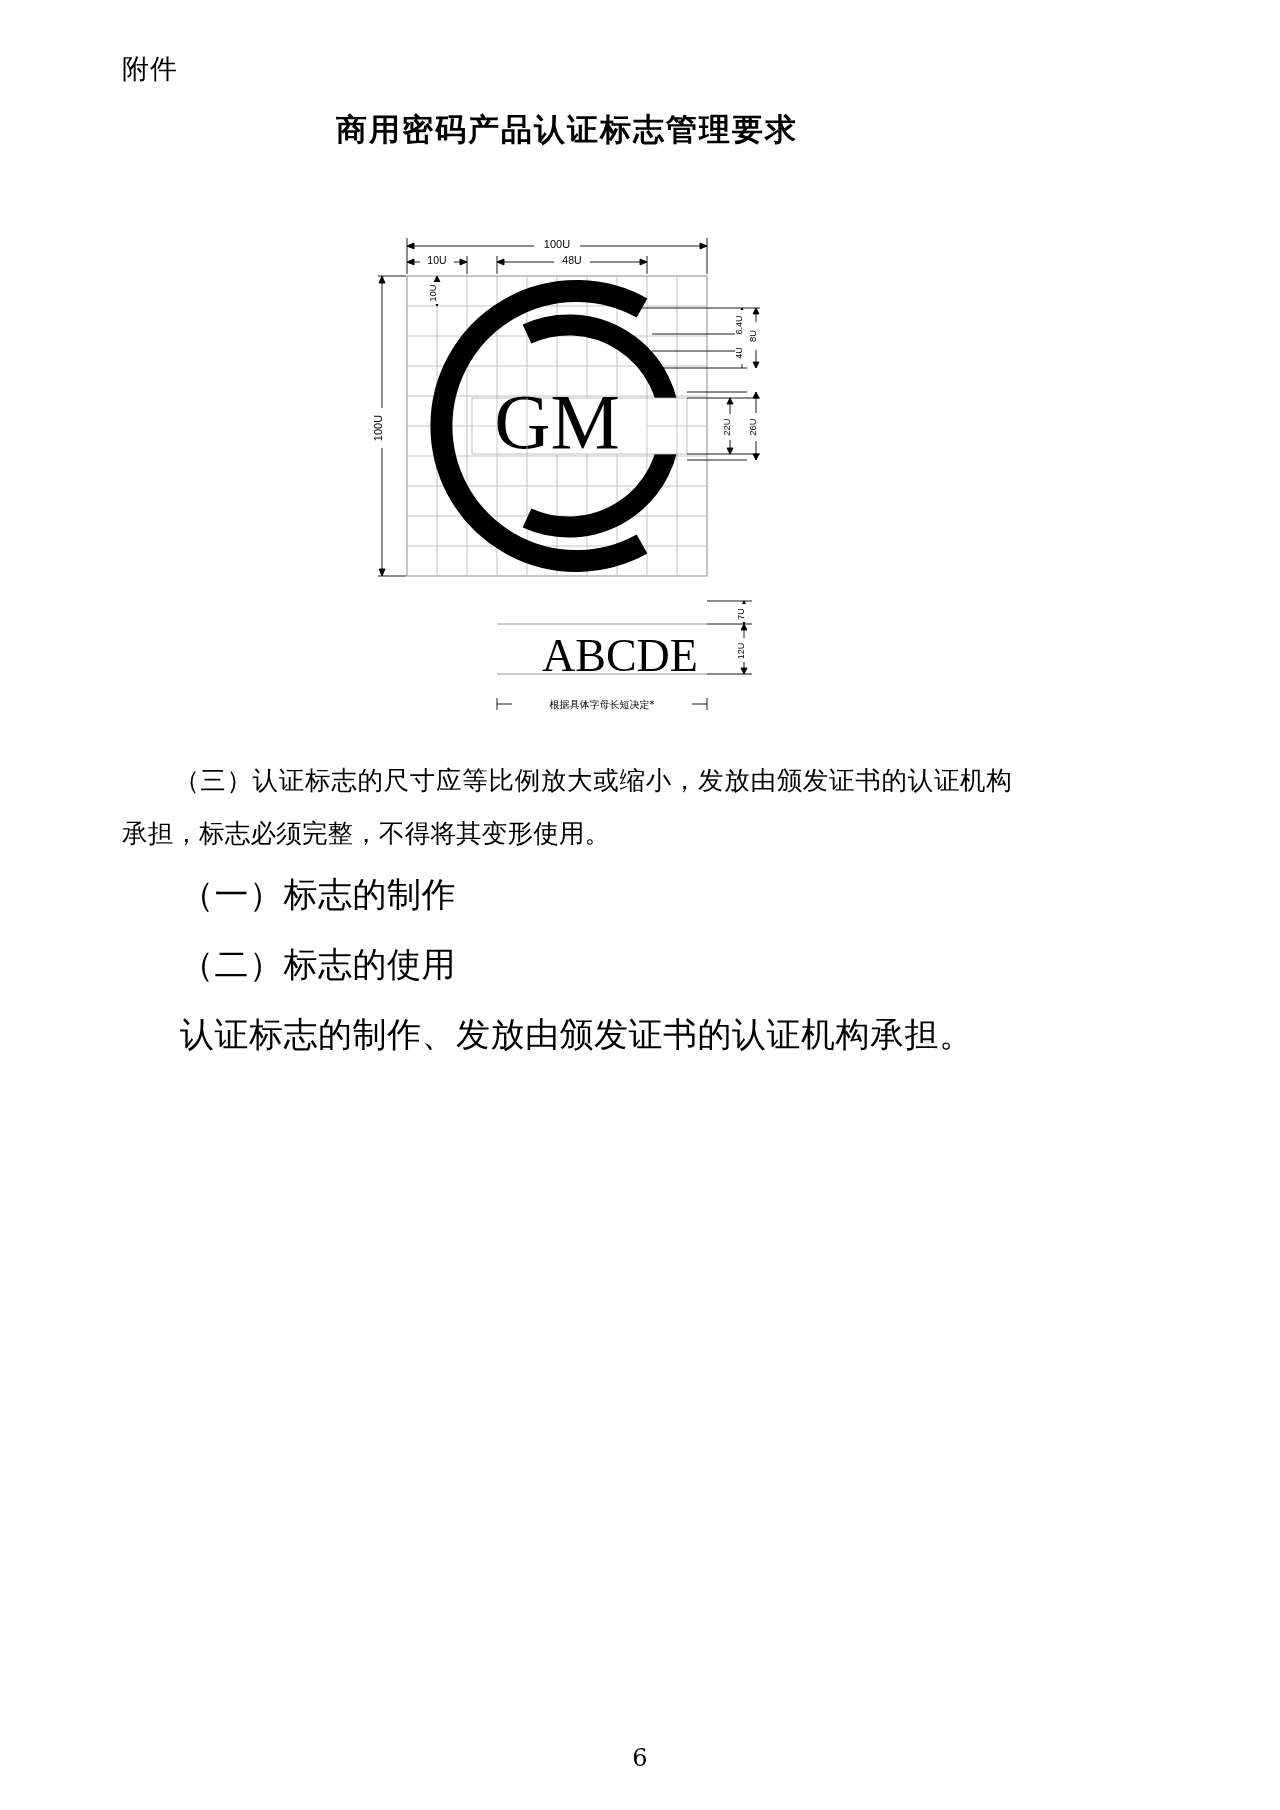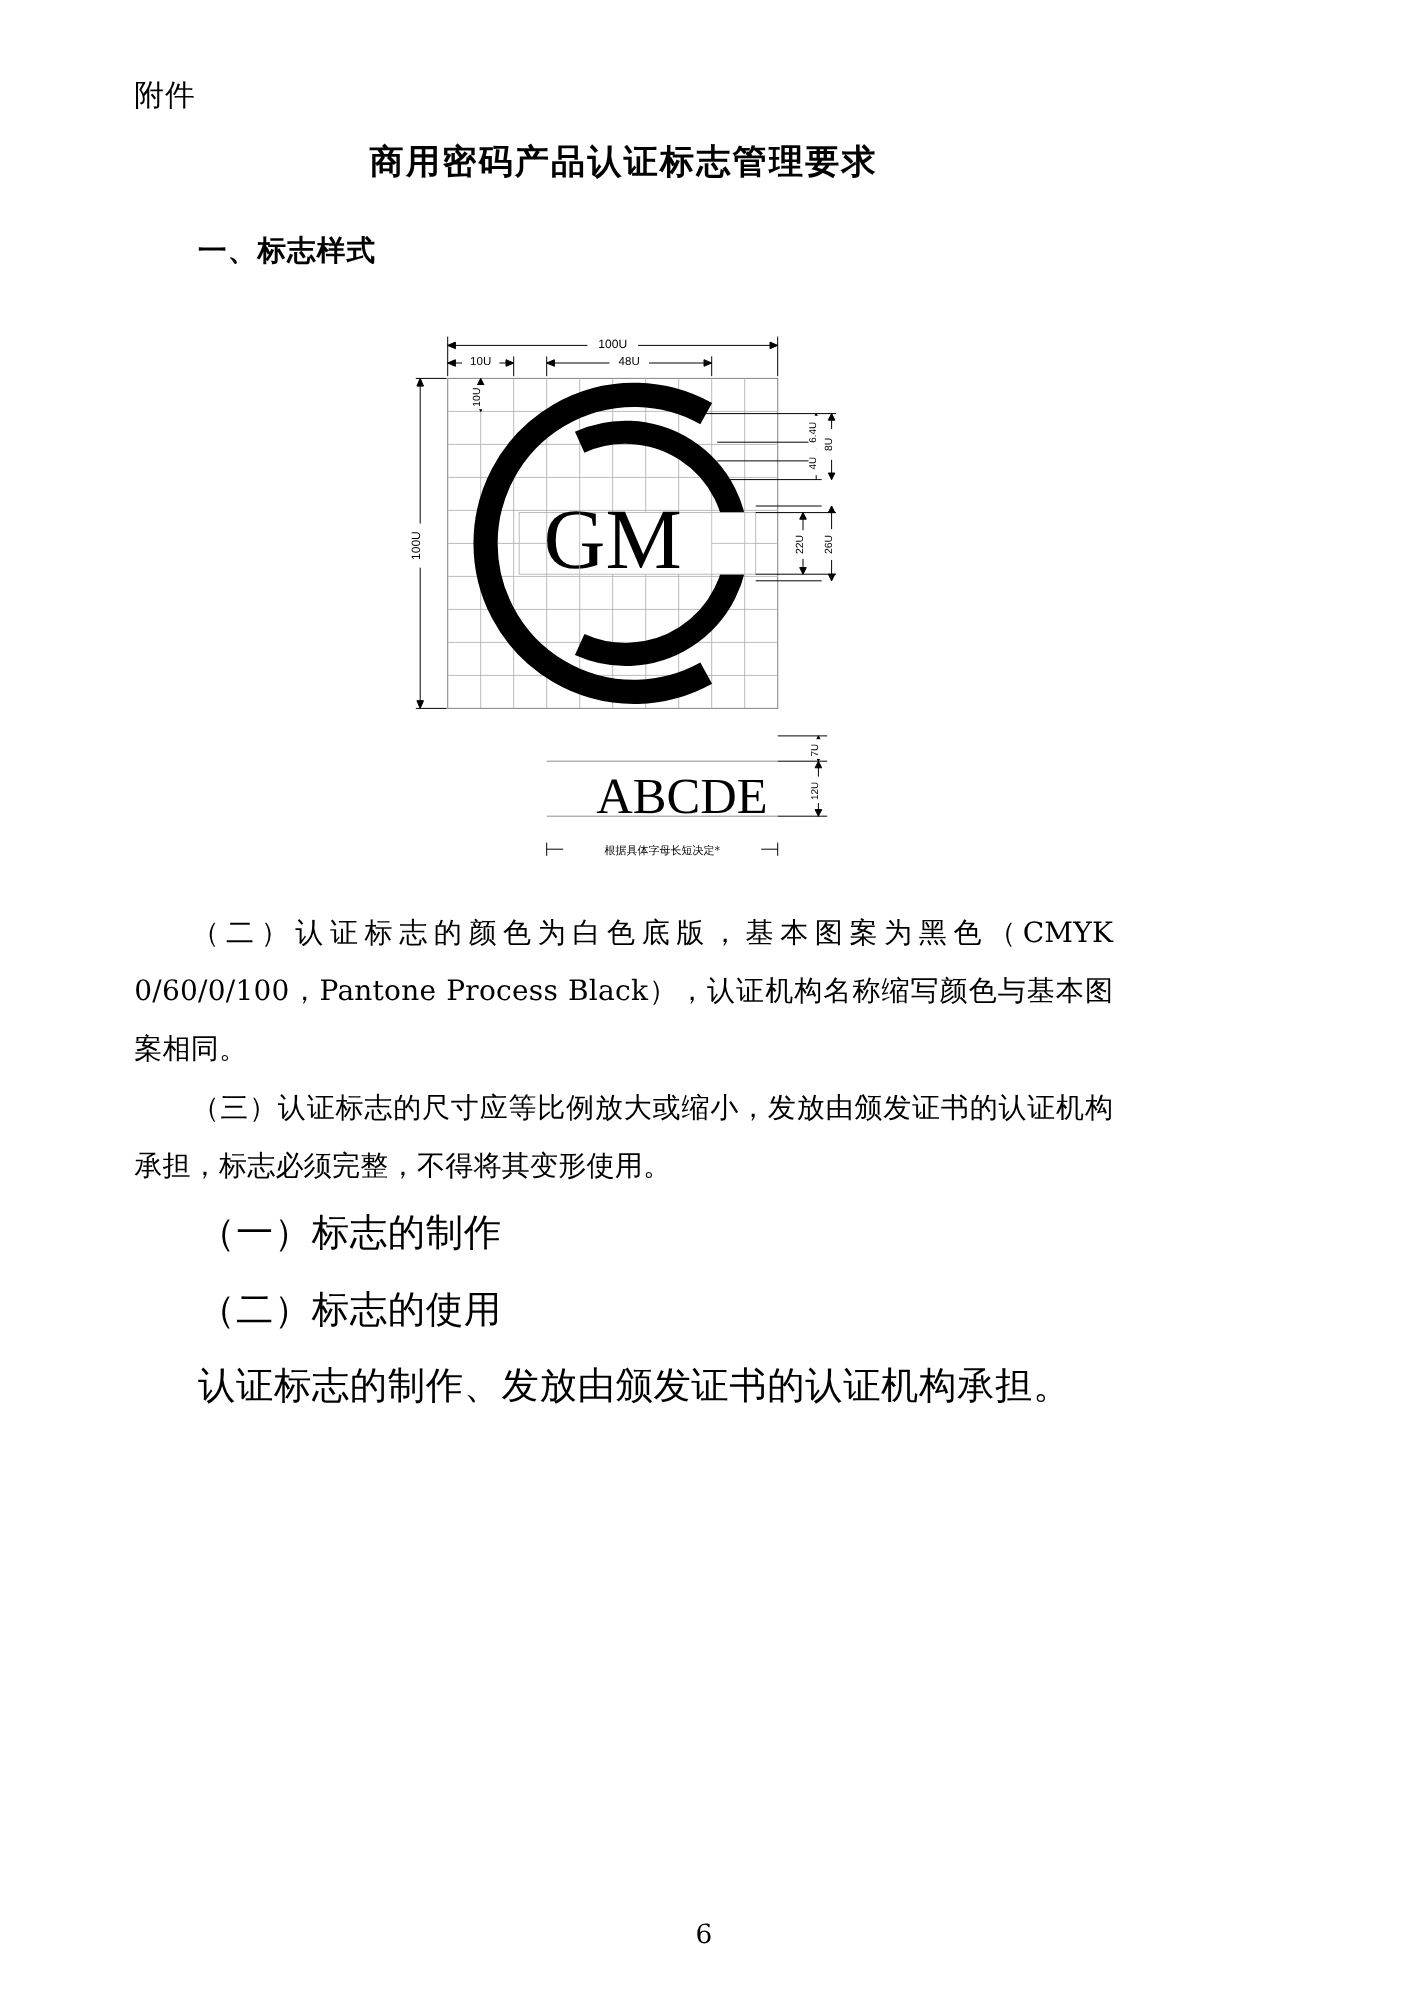--- a/index.html
+++ b/index.html
@@ -18,21 +18,21 @@
   .page {
     position: absolute;
     left: 0; top: 0;
     width: 1280px;
     height: 1810px;
     background: #ffffff;
   }
   .content {
     position: absolute;
     left: 122px;
-    top: 68px;
+    top: 50px;
     width: 890px;
   }
   .attachment-label {
     font-family: "DejaVu Sans", sans-serif;
     font-size: 27px;
     letter-spacing: 1px;
     margin: 0 0 18px 0;
     line-height: 1.4;
   }
   .doc-title {
@@ -105,21 +105,20 @@
 <div class="page">
 
   <div class="content">
 
     <p class="attachment-label">附件</p>
 
     <h1 class="doc-title">商用密码产品认证标志管理要求</h1>
 
     <div class="gap-1"></div>
 
-    <h2 class="section-heading">一、标志样式</h2>
 
 
     <div class="figure-wrap">
       <div class="figure">
         <svg class="fig-svg" width="430" height="512" viewBox="0 0 430 512" xmlns="http://www.w3.org/2000/svg">
 
           <g stroke="#8d8d8d" stroke-width="1" fill="none">
             <rect x="55" y="60" width="300" height="300"></rect>
           </g>
 
@@ -287,21 +286,20 @@
           </g>
           <rect x="160" y="479" width="180" height="17" fill="#ffffff"></rect>
           <text x="250" y="492" font-family="'DejaVu Sans', sans-serif" font-size="10" text-anchor="middle" fill="#000">根据具体字母长短决定*</text>
 
         </svg>
       </div>
     </div>
 
     <div class="gap-2"></div>
 
-    <p class="para indent">（二）认证标志的颜色为白色底版，基本图案为黑色（CMYK 0/60/0/100，Pantone Process Black），认证机构名称缩写颜色与基本图案相同。</p>
 
     <p class="para indent">（三）认证标志的尺寸应等比例放大或缩小，发放由颁发证书的认证机构承担，标志必须完整，不得将其变形使用。</p>
 
 
     <p class="para-sans">（一）标志的制作</p>
 
     <p class="para-sans">（二）标志的使用</p>
 
     <p class="para-sans">认证标志的制作、发放由颁发证书的认证机构承担。</p>
 

